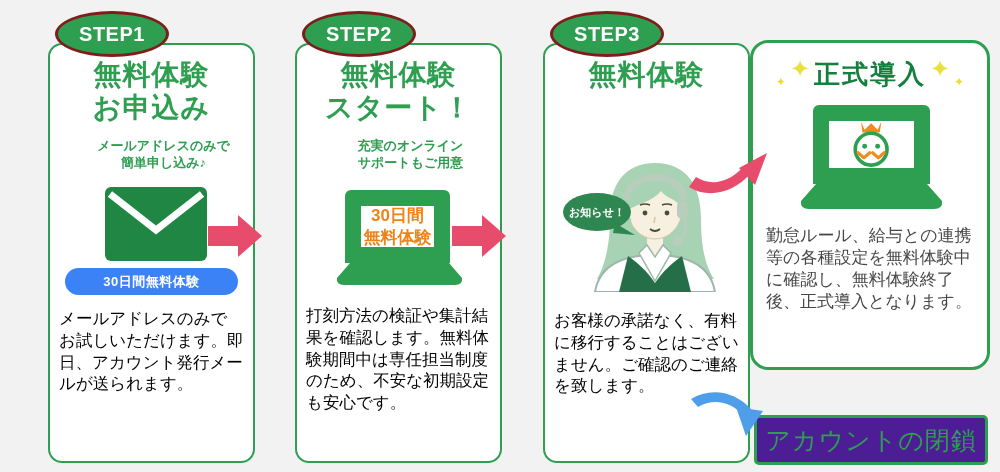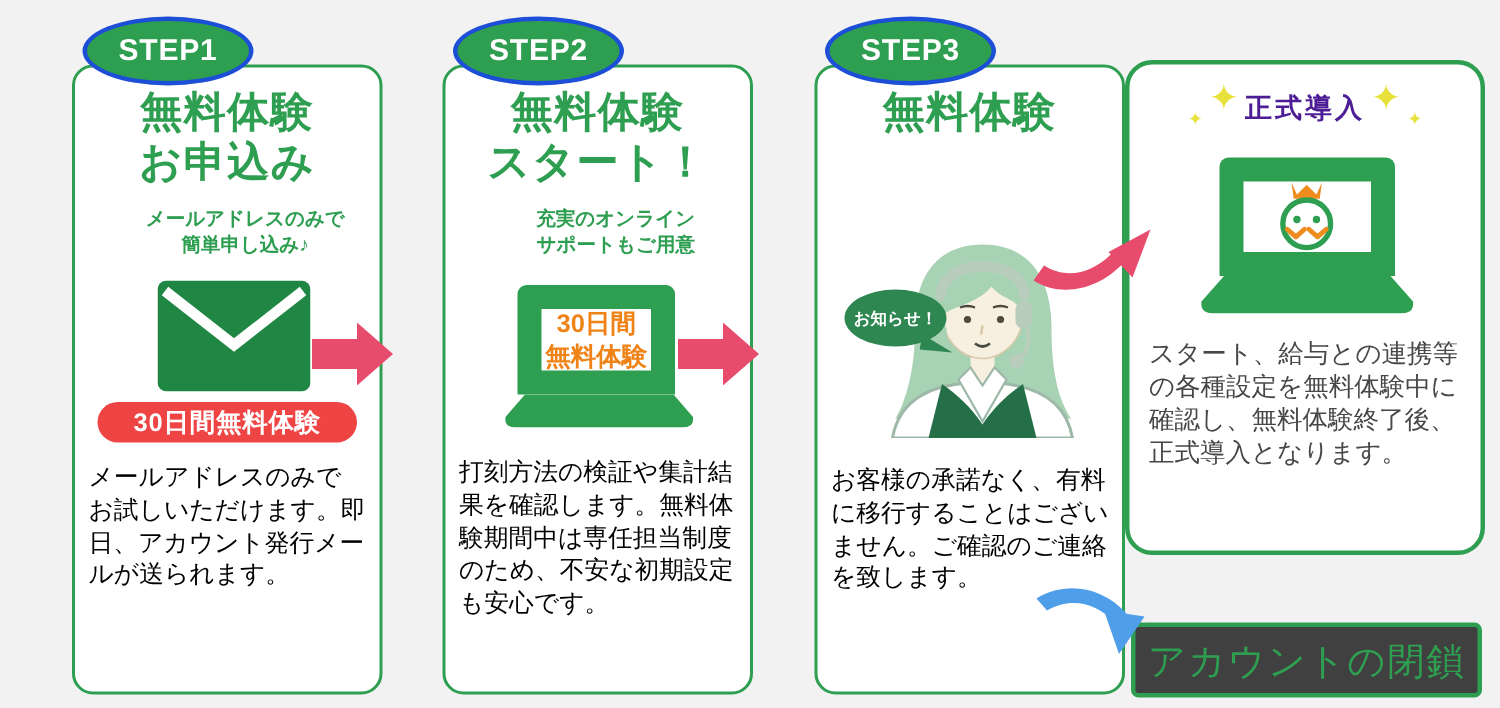--- a/index.html
+++ b/index.html
@@ -3,33 +3,33 @@
 <meta charset="utf-8">
 <style>
   html,body{margin:0;padding:0;}
   body{background:#f2f2f2;font-family:"Liberation Sans","DejaVu Sans",sans-serif;}
   .stage{position:relative;width:1000px;height:472px;background:#f2f2f2;overflow:hidden;}
 
   
   .step-card{position:absolute;top:43px;width:207px;height:420px;background:#fff;
     border:2px solid #2e9e51;border-radius:14px;box-sizing:border-box;z-index:1;margin-left:40px;}
   .badge{position:absolute;top:11px;width:114px;height:46px;background:#2e9e51;
-    border:3px solid #1d4ed8;border-radius:50%;color:#fff;font-weight:bold;font-size:20px;
+    border:3px solid #7f1d1d;border-radius:50%;color:#fff;font-weight:bold;font-size:20px;
     display:flex;align-items:center;justify-content:center;box-sizing:border-box;z-index:4;letter-spacing:.5px;}
   .card-title{position:absolute;top:13px;left:0;right:0;text-align:center;color:#2e9e51;
     font-size:28px;font-weight:bold;line-height:33px;letter-spacing:1px;}
   .card-sub{position:absolute;top:92px;left:0;right:0;text-align:center;color:#2e9e51;
     font-size:13px;font-weight:bold;line-height:17px;padding-left:24px;}
   .body-text{position:absolute;left:9px;right:9px;color:#000000;font-size:16.5px;
     line-height:1.32;text-align:left;word-break:break-all;}
 
   
   .envelope{position:absolute;left:55px;top:142px;width:102px;height:74px;}
-  .ribbon{position:absolute;left:15px;top:223px;width:173px;height:27px;background:#ef4444;
-    border-radius:14px;color:#fff;font-size:17px;font-weight:bold;display:flex;
+  .ribbon{position:absolute;left:15px;top:223px;width:173px;height:27px;background:#3b82f6;
+    border-radius:14px;color:#fff;font-size:13px;font-weight:bold;display:flex;
     align-items:center;justify-content:center;letter-spacing:.5px;}
 
   
   .laptop{position:absolute;}
   .laptop-screen{position:absolute;top:0;background:#2e9e51;border-radius:6px 6px 0 0;
     padding:16px;box-sizing:border-box;}
   .laptop-screen-inner{background:#fff;width:100%;height:100%;display:flex;flex-direction:column;
     align-items:center;justify-content:center;}
   .laptop-screen-text{color:#ef8318;font-weight:bold;font-size:17px;line-height:1.25;text-align:center;}
   .laptop-base{position:absolute;left:0;}
@@ -39,28 +39,28 @@
   .bubble{position:absolute;left:18px;top:148px;width:68px;height:38px;background:#2e8650;
     border-radius:50%;color:#fff;font-size:11px;font-weight:bold;display:flex;
     align-items:center;justify-content:center;z-index:3;}
   .bubble-tail{position:absolute;left:50px;top:30px;width:24px;height:16px;}
 
   
   .final-card{position:absolute;left:750px;top:40px;width:240px;height:330px;background:#fff;
     border:3px solid #2e9e51;border-radius:18px;box-sizing:border-box;z-index:1;}
   .final-title-row{position:absolute;top:14px;left:0;right:0;display:flex;align-items:center;
     justify-content:center;gap:4px;}
-  .final-title{color:#4c1d95;font-size:18px;font-weight:bold;letter-spacing:2px;}
+  .final-title{color:#15803d;font-size:26px;font-weight:bold;letter-spacing:2px;}
   .sp-big{color:#e8e13c;font-size:24px;display:inline-block;transform:translateY(-6px);}
   .sp-sm{color:#e8e13c;font-size:12px;display:inline-block;transform:translateY(7px);}
   .final-body{position:absolute;left:13px;right:10px;top:182px;color:#474747;font-size:17px;
     line-height:1.3;word-break:break-all;}
 
   
-  .closure-box{position:absolute;left:754px;top:415px;width:234px;height:50px;background:#404040;
+  .closure-box{position:absolute;left:754px;top:415px;width:234px;height:50px;background:#4c1d95;
     border:3px solid #2e9e51;border-radius:5px;box-sizing:border-box;display:flex;
     align-items:center;justify-content:center;z-index:2;}
   .closure-label{color:#2e9e51;font-size:25px;letter-spacing:1px;}
 
   
   .arrow{position:absolute;z-index:5;}
 </style>
 </head>
 <body>
 
@@ -174,21 +174,21 @@
             <path d="M53,44 l8,7 l8,-7" stroke="#ef8c1e" stroke-width="4.5" fill="none" stroke-linecap="round" stroke-linejoin="round"></path>
           </svg>
         </div>
       </div>
       <div class="laptop-base" style="top:79px;width:143px;height:25px;">
         <svg width="143" height="25" viewBox="0 0 143 25">
           <path d="M16,0 L127,0 L142,17 Q143,25 134,25 L9,25 Q0,25 1,17 Z" fill="#2e9e51"></path>
         </svg>
       </div>
     </div>
-    <div class="final-body">スタート、給与との連携等の各種設定を無料体験中に確認し、無料体験終了後、正式導入となります。</div>
+    <div class="final-body">勤怠ルール、給与との連携等の各種設定を無料体験中に確認し、無料体験終了後、正式導入となります。</div>
   </div>
 
   <div class="closure-box">
     <span class="closure-label">アカウントの閉鎖</span>
   </div>
 
   <div class="arrow" style="left:208px;top:215px;">
     <svg width="54" height="42" viewBox="0 0 54 42">
         <polygon points="0,11 30,11 30,0 54,21 30,42 30,31 0,31" fill="#e84c6d"></polygon>
       </svg>

